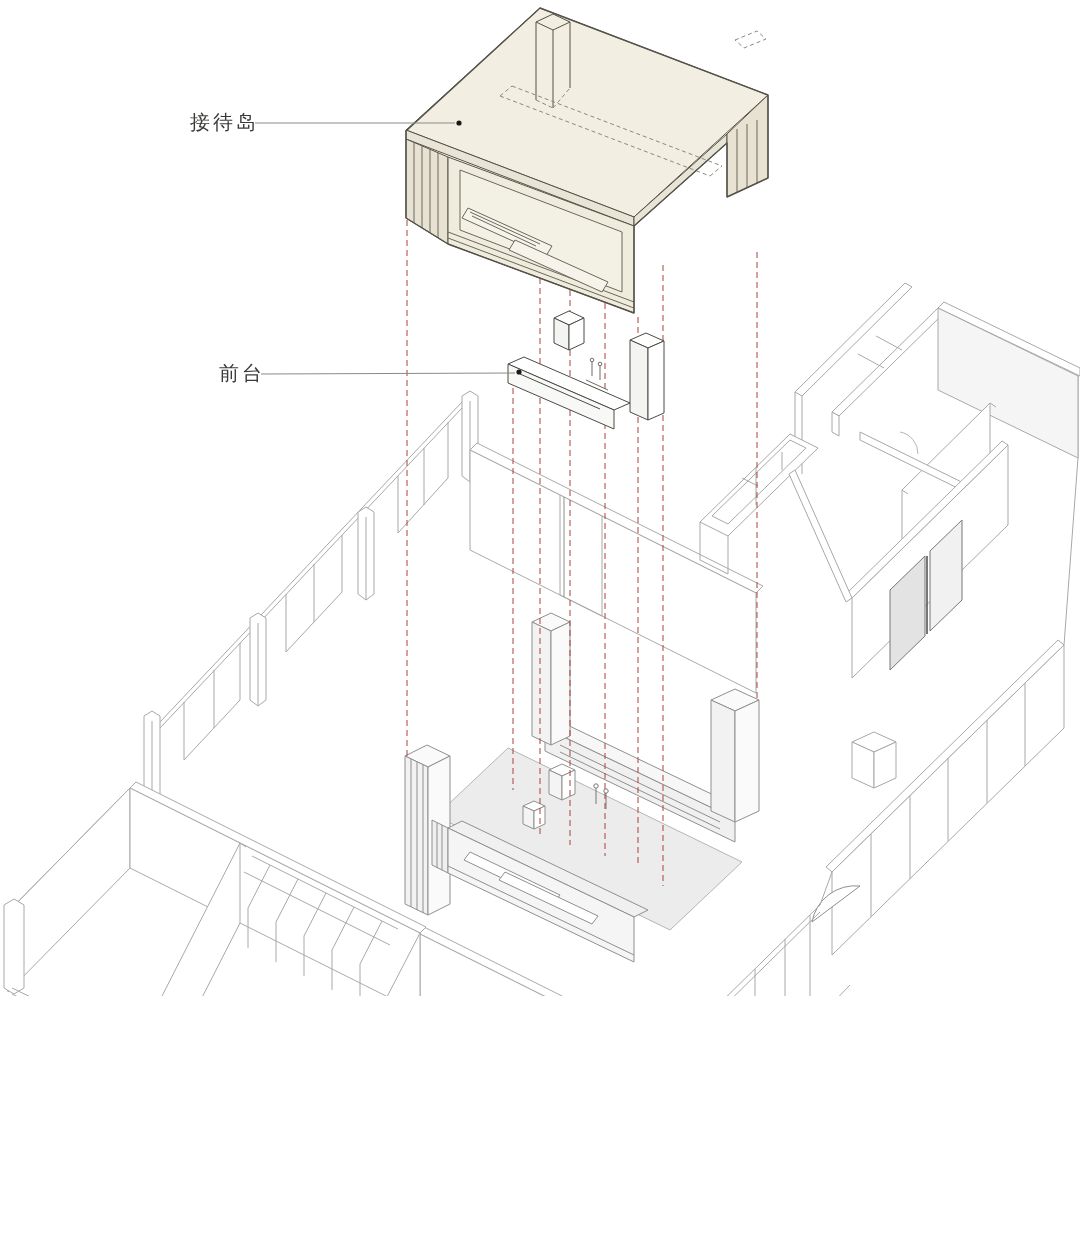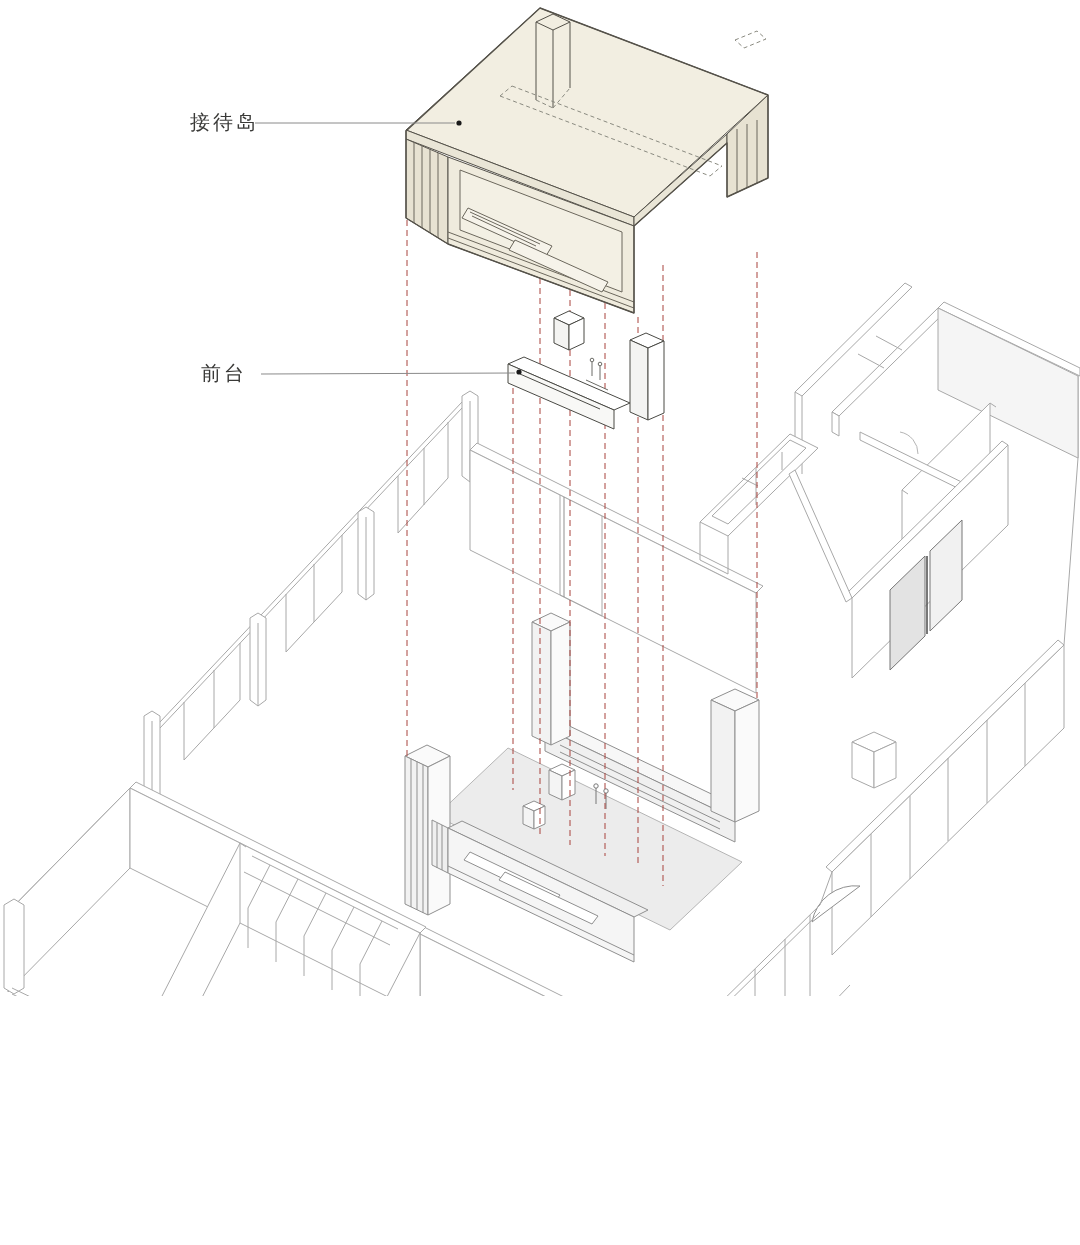--- a/index.html
+++ b/index.html
@@ -324,15 +324,15 @@
   <g>
     <line x1="255" y1="123" x2="455" y2="123" stroke="#8a8a8a" stroke-width="1"></line>
     <circle cx="459" cy="123" r="2.6" fill="#1a1a1a"></circle>
     <line x1="261" y1="374" x2="515" y2="373" stroke="#8a8a8a" stroke-width="1"></line>
     <circle cx="519" cy="372" r="2.6" fill="#1a1a1a"></circle>
   </g>
 </svg>
 
 <div class="label" style="left:190px; top:112px;">接待岛</div>
 
-<div class="label" style="left:201px; top:363px;">前台</div>
+<div class="label" style="left:219px; top:363px;">前台</div>
 
 </div>
 
 </body></html>

